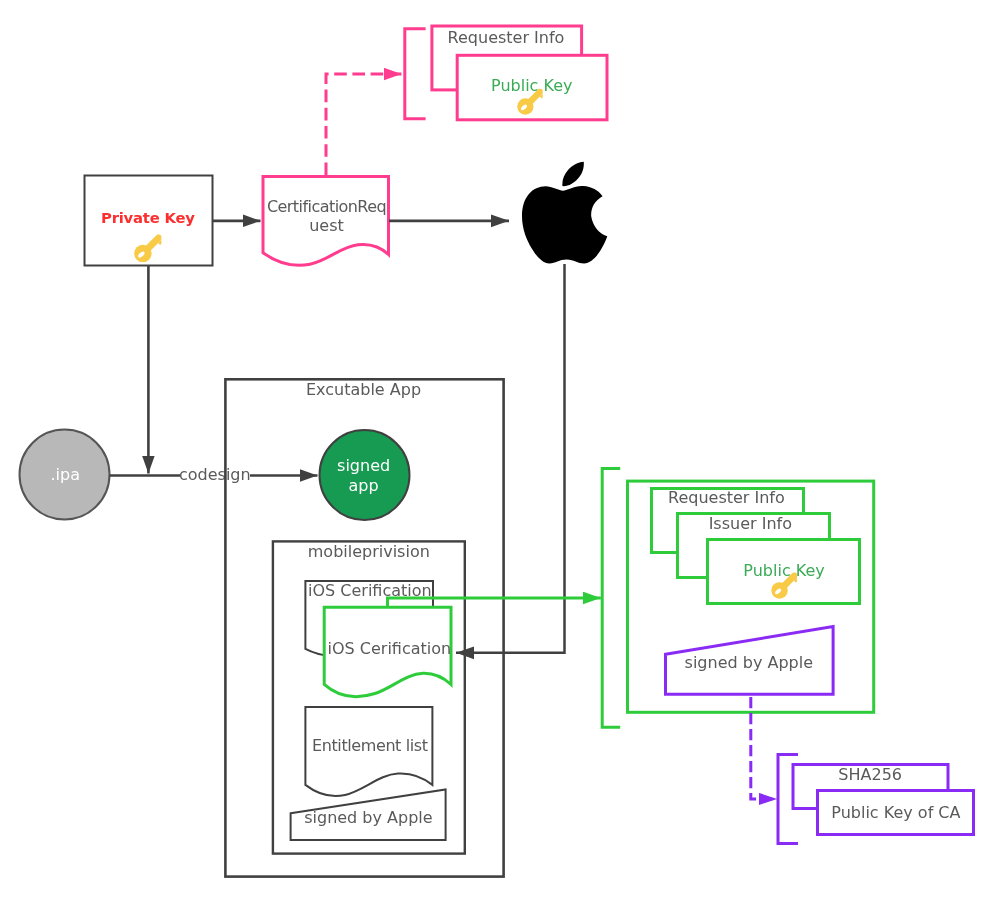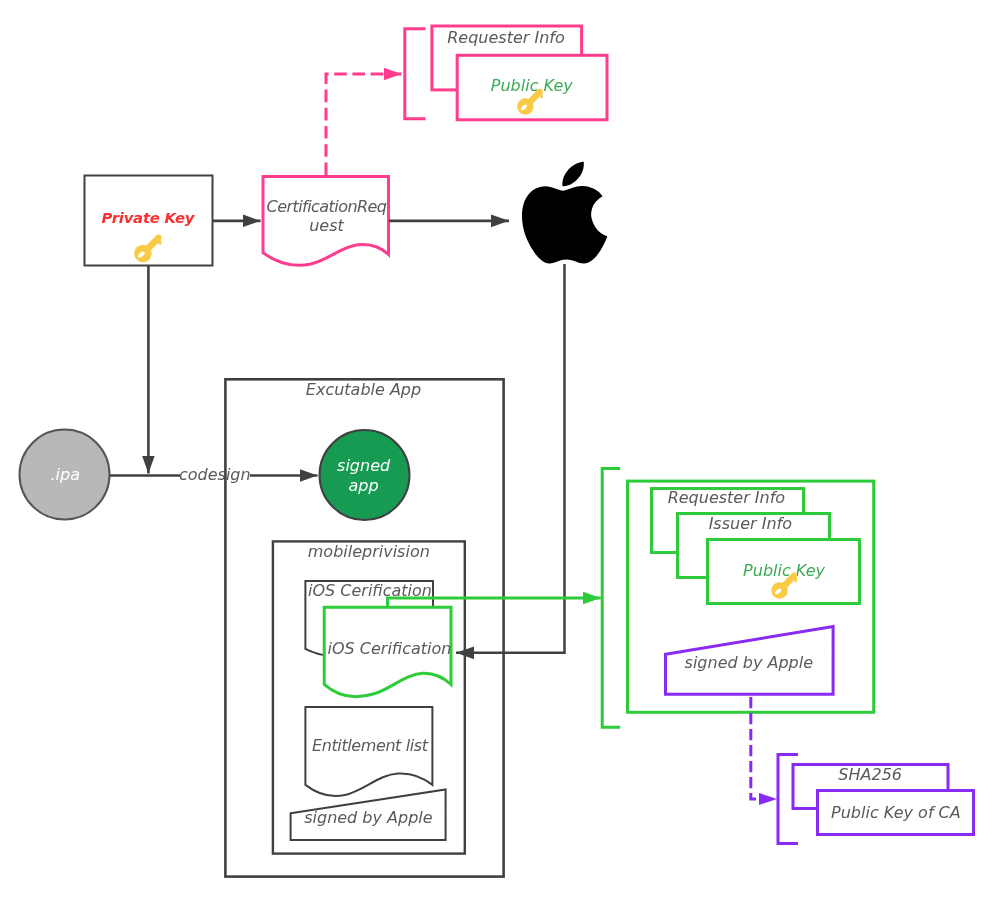--- a/index.html
+++ b/index.html
@@ -1,18 +1,18 @@
 <!DOCTYPE html>
 <html><head>
 <meta charset="utf-8">
 <title>Diagram</title>
 <style>
   html,body{margin:0;padding:0;background:#ffffff;}
   body{width:998px;height:908px;overflow:hidden;font-family:"DejaVu Sans",sans-serif;}
-  #stage{position:relative;width:998px;height:908px;font-style:italic;}
+  #stage{position:relative;width:998px;height:908px;}
   svg{display:block;}
   .lbl{font-family:"DejaVu Sans",sans-serif;font-size:16px;}
   .t-dark{fill:#5A5A5A;}
   .t-white{fill:#ffffff;}
   .t-green{fill:#3AAB56;}
   .t-red{fill:#FD2E2E;font-weight:bold;font-size:14.8px;letter-spacing:-0.2px;}
   .tight{letter-spacing:-0.55px;}
   .tight2{letter-spacing:-0.4px;}
 </style>
 </head>

